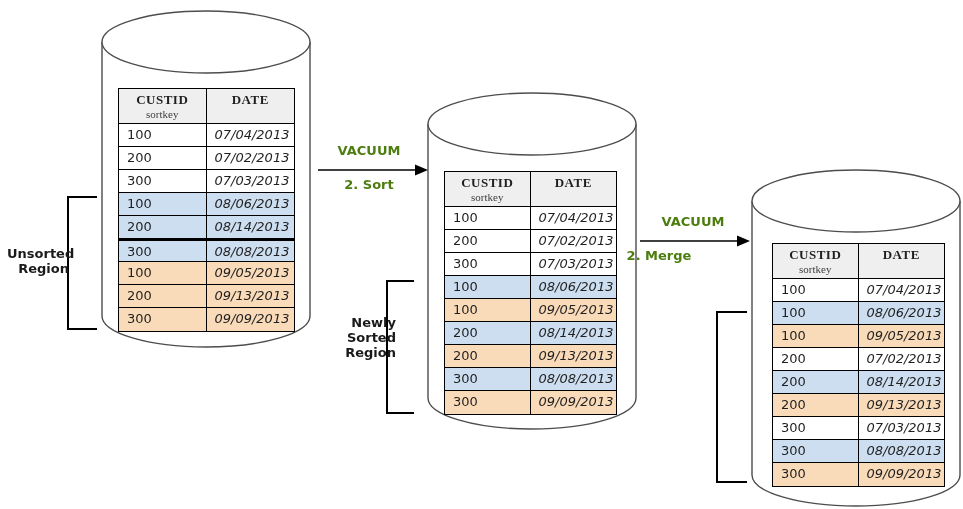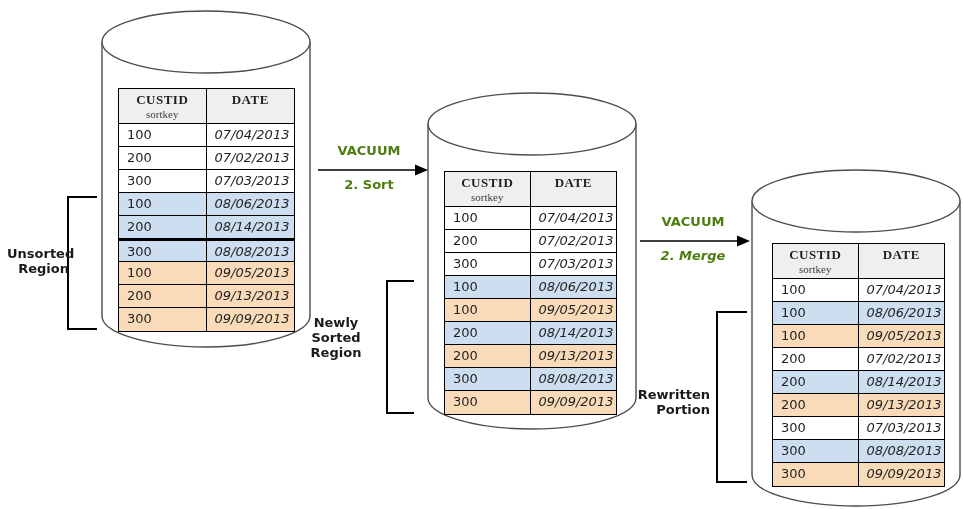--- a/index.html
+++ b/index.html
@@ -58,33 +58,31 @@
     <line x1="0" y1="6" x2="97" y2="6" stroke="#000" stroke-width="1.6"></line>
     <polygon points="97,0.5 110,6 97,11.5" fill="#000"></polygon>
   </svg>
   <div class="arrow-label" style="left:316px; top:177px; width:106px;">2. Sort</div>
 
   <div class="arrow-label" style="left:638px; top:214px; width:110px;">VACUUM</div>
   <svg class="arrow-svg" style="left:640px; top:235px;" width="110" height="12" viewBox="0 0 110 12">
     <line x1="0" y1="6" x2="97" y2="6" stroke="#000" stroke-width="1.6"></line>
     <polygon points="97,0.5 110,6 97,11.5" fill="#000"></polygon>
   </svg>
-  <div class="arrow-label" style="left:638px; top:248px; width:110px;font-style:italic;">2. Merge</div>
+  <div class="arrow-label" style="left:604px; top:248px; width:110px;">2. Merge</div>
 
   <div class="bracket" style="left:67px; top:196px; width:30px; height:134px;"></div>
   <div class="bracket" style="left:386px; top:280px; width:28px; height:134px;"></div>
   <div class="bracket" style="left:716px; top:311px; width:31px; height:172px;"></div>
 
   <div class="region-label" style="left:0px; top:246px; width:62px; text-align:right;margin-left:7px;">Unsorted
 Region</div>
-  <div class="region-label" style="left:308px; top:315px; width:56px; text-align:center;">Newly
+  <div class="region-label" style="left:340px; top:315px; width:56px; text-align:right;">Newly
 Sorted
 Region</div>
-  <div class="region-label" style="left:620px; top:387px; width:90px; text-align:right;">Rewritten
-Portion</div>
 
   <div class="dtable" style="left:118px; top:88px; width:177px;">
     <div class="thead">
       <div class="thcell first">
         <div class="th-main">CUSTID</div>
         <div class="th-sub">sortkey</div>
       </div>
       <div class="thcell">
         <div class="th-main">DATE</div>
       </div>

